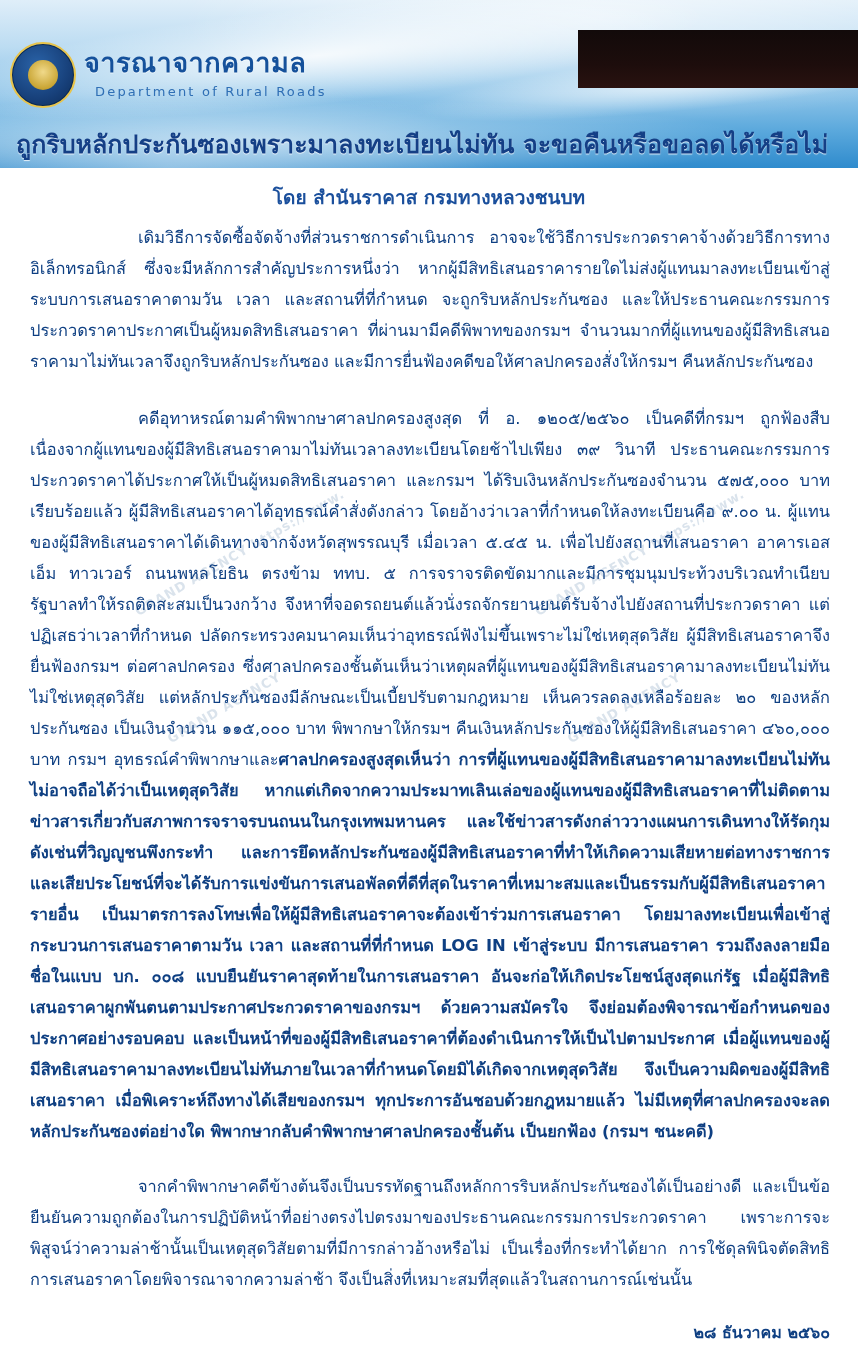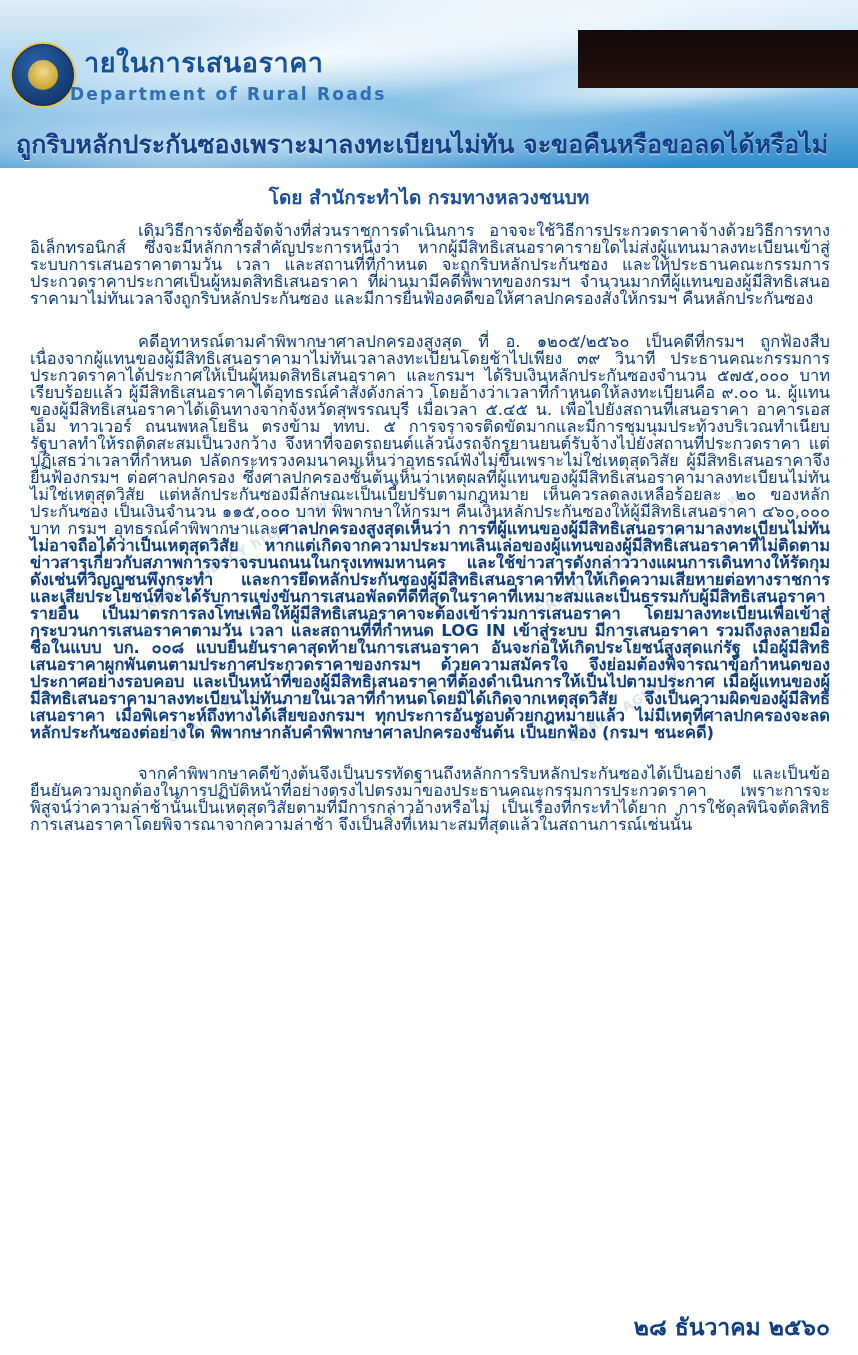--- a/index.html
+++ b/index.html
@@ -82,25 +82,25 @@
     left: 84px; top: 48px;
     font-size: 27px;
     font-weight: bold;
     color: #15519b;
     letter-spacing: 0.5px;
     line-height: 1.1;
     text-shadow: 0 1px 0 rgba(255,255,255,0.6);
   }
   .org-sub {
     position: absolute;
-    left: 70px; top: 84px;
-    font-size: 17px;
+    left: 95px; top: 84px;
+    font-size: 13px;
     color: #2f6fb5;
     letter-spacing: 2.2px;
-    font-weight: bold;
+    font-weight: normal;
   }
 
   .black-box {
     position: absolute;
     right: 0; top: 30px;
     width: 280px; height: 58px;
     background: #0b0608;
     background: linear-gradient(180deg, #120a0a 0%, #1d0d0c 60%, #2a1210 100%);
   }
 
@@ -143,66 +143,66 @@
     white-space: nowrap;
   }
 
   
   .content {
     position: absolute;
     left: 30px;
     top: 222px;
     width: 800px;
     font-size: 16.4px;
-    line-height: 17px;
+    line-height: 31px;
     color: #0e3f82;
   }
   .para {
     margin: 0 0 2px 0;
     text-indent: 108px;
     text-align: justify;
     text-justify: inter-word;
   }
   .para.p2 { margin-top: 26px; }
   .para.p3 { margin-top: 24px; }
   .bold-run {
     font-weight: bold;
   }
   .footer-date {
     position: absolute;
     right: 28px;
     bottom: 10px;
-    font-size: 23px;
+    font-size: 16px;
     font-weight: bold;
     color: #0e3f82;
   }
 </style>
 </head>
 <body>
 
 <div class="page">
 
   <div class="header">
     <div class="header-swoosh"></div>
 
     <div class="logo">
       <div class="emblem"></div>
     </div>
 
-    <div class="org-name">ายในการเสนอราคา</div>
+    <div class="org-name">จารณาจากความล</div>
     <div class="org-sub">Department  of  Rural  Roads</div>
 
     <div class="black-box"></div>
 
     <div class="title-band">
       <div class="main-title">ถูกริบหลักประกันซองเพราะมาลงทะเบียนไม่ทัน จะขอคืนหรือขอลดได้หรือไม่</div>
     </div>
   </div>
 
-  <div class="byline">โดย  สำนักระทำได  กรมทางหลวงชนบท</div>
+  <div class="byline">โดย  สำนันราคาส  กรมทางหลวงชนบท</div>
 
   <div class="wm" style="left: 120px; top: 545px;">GRAND AGENCY  https://www.</div>
   <div class="wm" style="left: 520px; top: 545px;">GRAND AGENCY  https://www.</div>
   <div class="wm" style="left: 160px; top: 700px;">GRAND AGENCY</div>
   <div class="wm" style="left: 560px; top: 700px;">GRAND AGENCY</div>
 
   <div class="content">
     <p class="para p1">เดิมวิธีการจัดซื้อจัดจ้างที่ส่วนราชการดำเนินการ อาจจะใช้วิธีการประกวดราคาจ้างด้วยวิธีการทางอิเล็กทรอนิกส์ ซึ่งจะมีหลักการสำคัญประการหนึ่งว่า หากผู้มีสิทธิเสนอราคารายใดไม่ส่งผู้แทนมาลงทะเบียนเข้าสู่ระบบการเสนอราคาตามวัน เวลา และสถานที่ที่กำหนด จะถูกริบหลักประกันซอง และให้ประธานคณะกรรมการประกวดราคาประกาศเป็นผู้หมดสิทธิเสนอราคา ที่ผ่านมามีคดีพิพาทของกรมฯ จำนวนมากที่ผู้แทนของผู้มีสิทธิเสนอราคามาไม่ทันเวลาจึงถูกริบหลักประกันซอง และมีการยื่นฟ้องคดีขอให้ศาลปกครองสั่งให้กรมฯ คืนหลักประกันซอง</p>
     <p class="para p2"><span>คดีอุทาหรณ์ตามคำพิพากษาศาลปกครองสูงสุด ที่ อ. ๑๒๐๕/๒๕๖๐ เป็นคดีที่กรมฯ ถูกฟ้องสืบเนื่องจากผู้แทนของผู้มีสิทธิเสนอราคามาไม่ทันเวลาลงทะเบียนโดยช้าไปเพียง ๓๙ วินาที ประธานคณะกรรมการประกวดราคาได้ประกาศให้เป็นผู้หมดสิทธิเสนอราคา และกรมฯ ได้ริบเงินหลักประกันซองจำนวน ๕๗๕,๐๐๐ บาท เรียบร้อยแล้ว ผู้มีสิทธิเสนอราคาได้อุทธรณ์คำสั่งดังกล่าว โดยอ้างว่าเวลาที่กำหนดให้ลงทะเบียนคือ ๙.๐๐ น. ผู้แทนของผู้มีสิทธิเสนอราคาได้เดินทางจากจังหวัดสุพรรณบุรี เมื่อเวลา ๕.๔๕ น. เพื่อไปยังสถานที่เสนอราคา อาคารเอส เอ็ม ทาวเวอร์ ถนนพหลโยธิน ตรงข้าม ททบ. ๕ การจราจรติดขัดมากและมีการชุมนุมประท้วงบริเวณทำเนียบรัฐบาลทำให้รถติดสะสมเป็นวงกว้าง จึงหาที่จอดรถยนต์แล้วนั่งรถจักรยานยนต์รับจ้างไปยังสถานที่ประกวดราคา แต่ปฏิเสธว่าเวลาที่กำหนด ปลัดกระทรวงคมนาคมเห็นว่าอุทธรณ์ฟังไม่ขึ้นเพราะไม่ใช่เหตุสุดวิสัย ผู้มีสิทธิเสนอราคาจึงยื่นฟ้องกรมฯ ต่อศาลปกครอง ซึ่งศาลปกครองชั้นต้นเห็นว่าเหตุผลที่ผู้แทนของผู้มีสิทธิเสนอราคามาลงทะเบียนไม่ทันไม่ใช่เหตุสุดวิสัย แต่หลักประกันซองมีลักษณะเป็นเบี้ยปรับตามกฎหมาย เห็นควรลดลงเหลือร้อยละ ๒๐ ของหลักประกันซอง เป็นเงินจำนวน ๑๑๕,๐๐๐ บาท พิพากษาให้กรมฯ คืนเงินหลักประกันซองให้ผู้มีสิทธิเสนอราคา ๔๖๐,๐๐๐ บาท กรมฯ อุทธรณ์คำพิพากษาและ</span><span class="bold-run">ศาลปกครองสูงสุดเห็นว่า การที่ผู้แทนของผู้มีสิทธิเสนอราคามาลงทะเบียนไม่ทันไม่อาจถือได้ว่าเป็นเหตุสุดวิสัย หากแต่เกิดจากความประมาทเลินเล่อของผู้แทนของผู้มีสิทธิเสนอราคาที่ไม่ติดตามข่าวสารเกี่ยวกับสภาพการจราจรบนถนนในกรุงเทพมหานคร และใช้ข่าวสารดังกล่าววางแผนการเดินทางให้รัดกุมดังเช่นที่วิญญูชนพึงกระทำ และการยึดหลักประกันซองผู้มีสิทธิเสนอราคาที่ทำให้เกิดความเสียหายต่อทางราชการ และเสียประโยชน์ที่จะได้รับการแข่งขันการเสนอพัลดที่ดีที่สุดในราคาที่เหมาะสมและเป็นธรรมกับผู้มีสิทธิเสนอราคารายอื่น เป็นมาตรการลงโทษเพื่อให้ผู้มีสิทธิเสนอราคาจะต้องเข้าร่วมการเสนอราคา โดยมาลงทะเบียนเพื่อเข้าสู่กระบวนการเสนอราคาตามวัน เวลา และสถานที่ที่กำหนด LOG IN เข้าสู่ระบบ มีการเสนอราคา รวมถึงลงลายมือชื่อในแบบ บก. ๐๐๘ แบบยืนยันราคาสุดท้ายในการเสนอราคา อันจะก่อให้เกิดประโยชน์สูงสุดแก่รัฐ เมื่อผู้มีสิทธิเสนอราคาผูกพันตนตามประกาศประกวดราคาของกรมฯ ด้วยความสมัครใจ จึงย่อมต้องพิจารณาข้อกำหนดของประกาศอย่างรอบคอบ และเป็นหน้าที่ของผู้มีสิทธิเสนอราคาที่ต้องดำเนินการให้เป็นไปตามประกาศ เมื่อผู้แทนของผู้มีสิทธิเสนอราคามาลงทะเบียนไม่ทันภายในเวลาที่กำหนดโดยมิได้เกิดจากเหตุสุดวิสัย จึงเป็นความผิดของผู้มีสิทธิเสนอราคา เมื่อพิเคราะห์ถึงทางได้เสียของกรมฯ ทุกประการอันชอบด้วยกฎหมายแล้ว ไม่มีเหตุที่ศาลปกครองจะลดหลักประกันซองต่อย่างใด พิพากษากลับคำพิพากษาศาลปกครองชั้นต้น เป็นยกฟ้อง (กรมฯ ชนะคดี)</span></p>
     <p class="para p3">จากคำพิพากษาคดีข้างต้นจึงเป็นบรรทัดฐานถึงหลักการริบหลักประกันซองได้เป็นอย่างดี และเป็นข้อยืนยันความถูกต้องในการปฏิบัติหน้าที่อย่างตรงไปตรงมาของประธานคณะกรรมการประกวดราคา เพราะการจะพิสูจน์ว่าความล่าช้านั้นเป็นเหตุสุดวิสัยตามที่มีการกล่าวอ้างหรือไม่ เป็นเรื่องที่กระทำได้ยาก การใช้ดุลพินิจตัดสิทธิการเสนอราคาโดยพิจารณาจากความล่าช้า จึงเป็นสิ่งที่เหมาะสมที่สุดแล้วในสถานการณ์เช่นนั้น</p>

